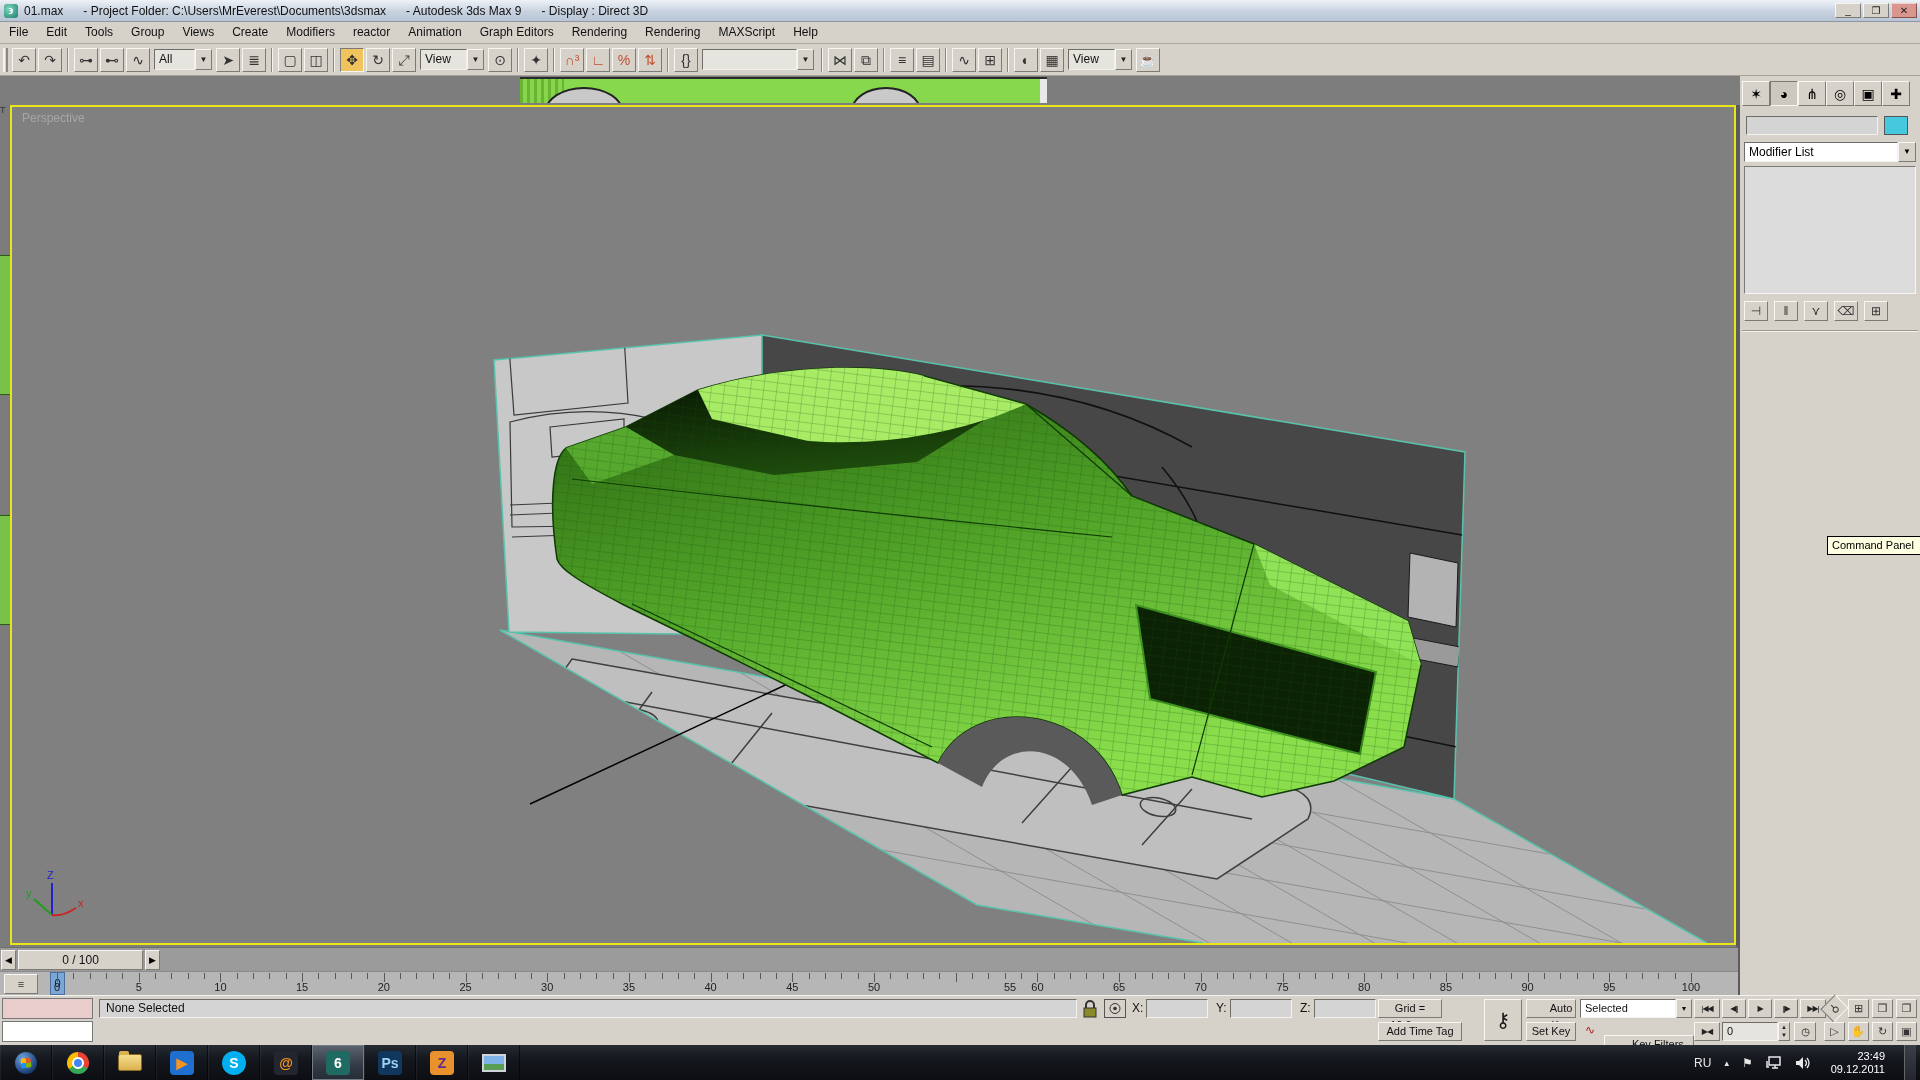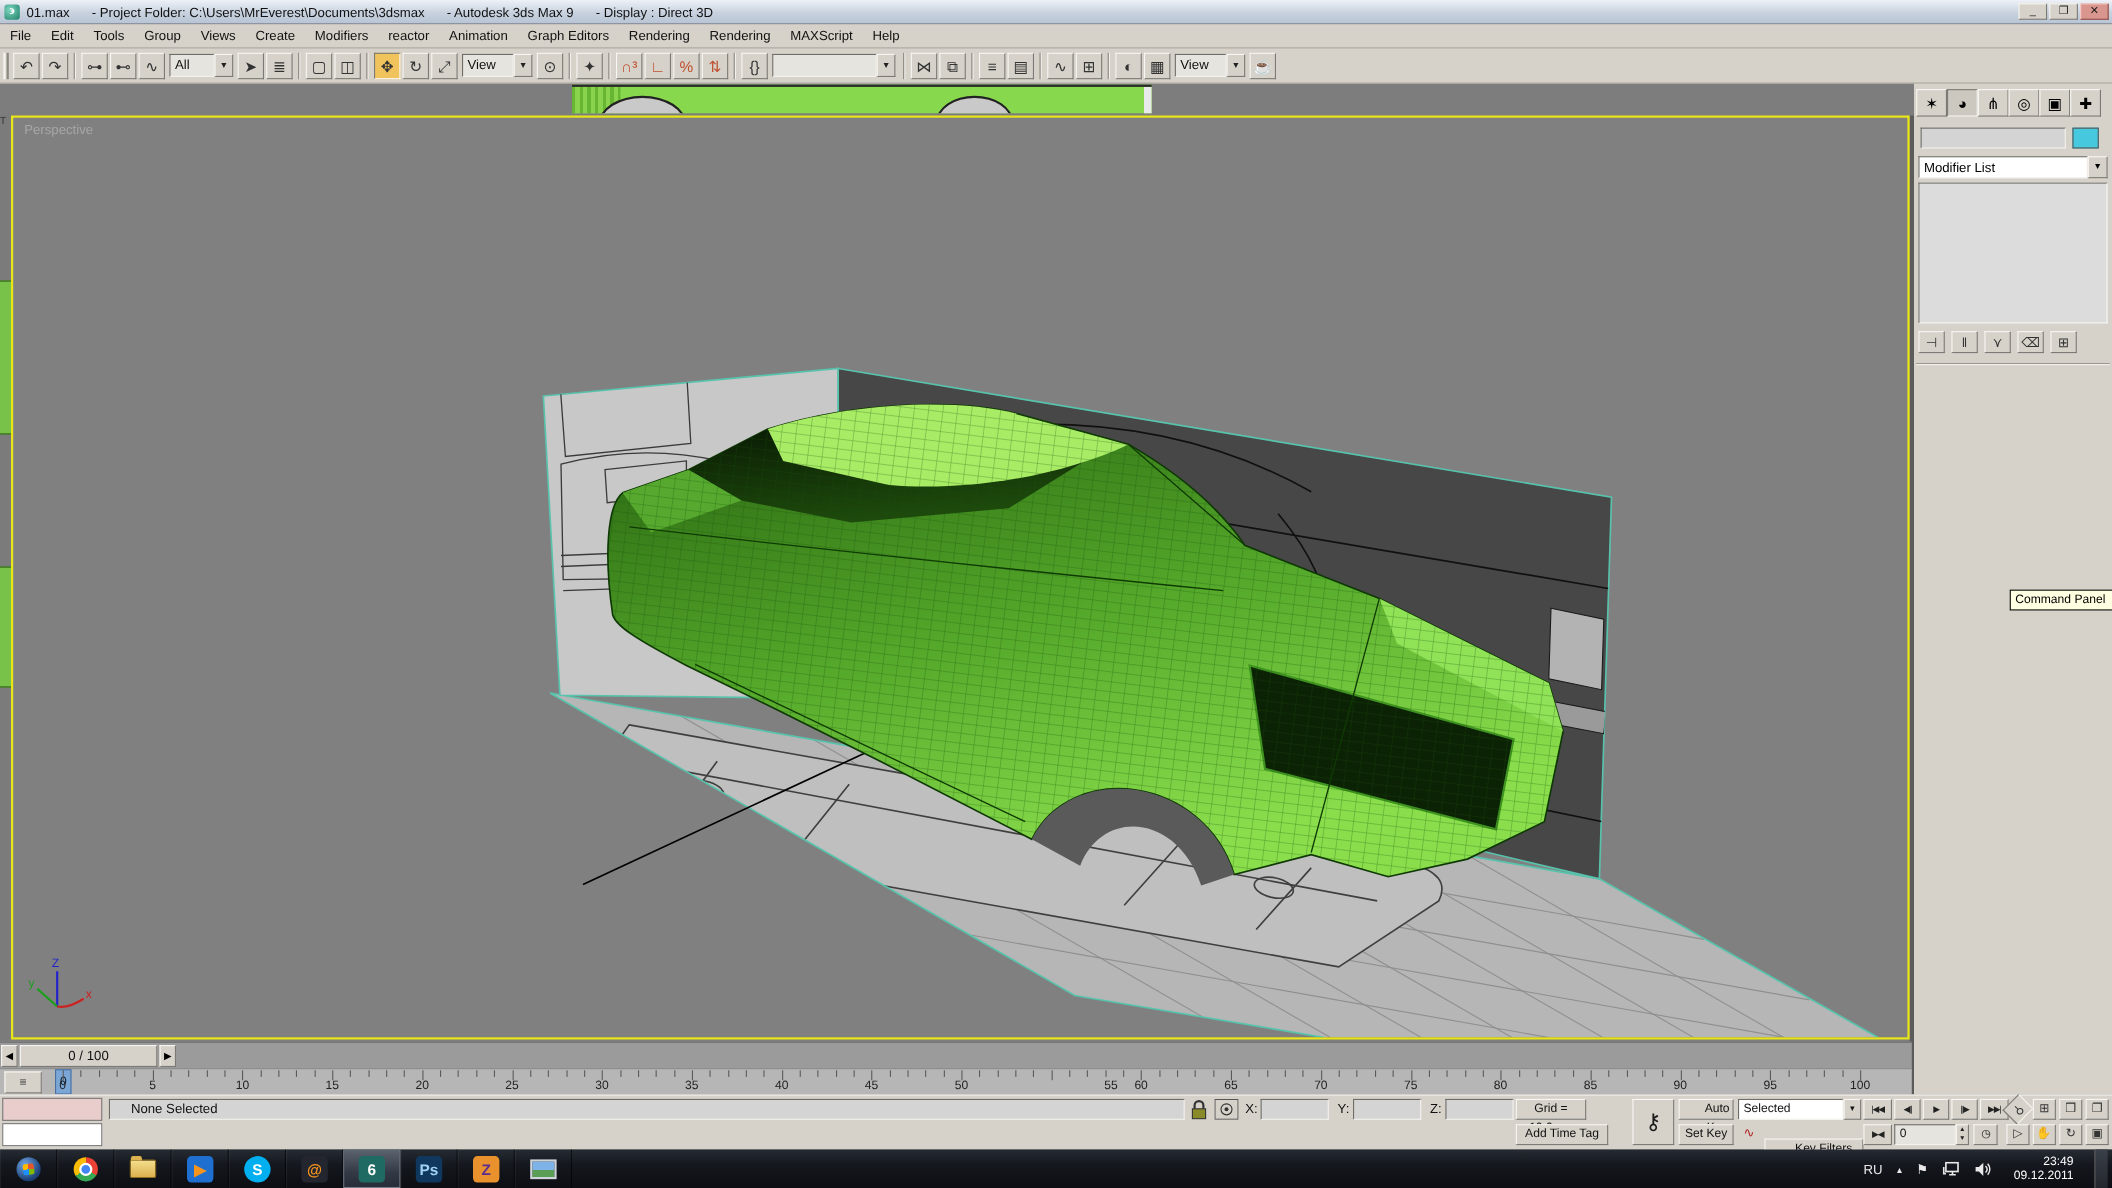--- a/index.html
+++ b/index.html
@@ -95,21 +95,21 @@
   .tick.major{height:9px;}
   .ticklabel{position:absolute;top:9px;font-size:11px;color:#222;transform:translateX(-50%);}
   #frame-marker{position:absolute;left:50px;top:0;width:15px;height:23px;background:#7ba7d7;
     border:1px solid #4a6f9e;font-size:11px;text-align:center;line-height:21px;color:#101820;}
 
   
   #statusbar{position:absolute;left:0;top:995px;width:1920px;height:50px;background:#d6d2ca;
     border-top:1px solid #f4f2ee;font-size:12px;color:#111;}
   #mini-listener-pink{position:absolute;left:2px;top:2px;width:91px;height:21px;background:#e9cdcd;border:1px solid #777;}
   #mini-listener-white{position:absolute;left:2px;top:25px;width:91px;height:21px;background:#fff;border:1px solid #777;}
-  #status-line{position:absolute;left:99px;top:3px;width:978px;height:19px;line-height:17px;padding-left:19px;}
+  #status-line{position:absolute;left:99px;top:3px;width:978px;height:19px;line-height:17px;padding-left:6px;}
   #prompt-line{position:absolute;left:99px;top:26px;width:1253px;height:19px;line-height:17px;padding-left:6px;}
   .coordlbl{position:absolute;top:5px;font-size:12px;}
   .coordfld{position:absolute;top:3px;width:62px;height:19px;}
   #grid-box{position:absolute;left:1378px;top:3px;width:64px;height:19px;font-size:11px;line-height:17px;text-align:center;}
   #timetag-box{position:absolute;left:1378px;top:26px;width:84px;height:19px;font-size:11px;line-height:17px;text-align:center;}
   #key-button{position:absolute;left:1484px;top:3px;width:38px;height:42px;font-size:20px;line-height:40px;text-align:center;color:#1a1a1a;}
   #autokey{position:absolute;left:1526px;top:3px;width:50px;height:19px;font-size:11px;line-height:17px;text-align:center;padding-left:20px;}
   #setkey{position:absolute;left:1526px;top:26px;width:50px;height:19px;font-size:11px;line-height:17px;text-align:center;}
   #selset{position:absolute;left:1580px;top:3px;width:112px;height:19px;display:flex;}
   #selset .val{flex:1;background:#fff;border:1px solid;border-color:#6f6d68 #f4f2ee #f4f2ee #6f6d68;

